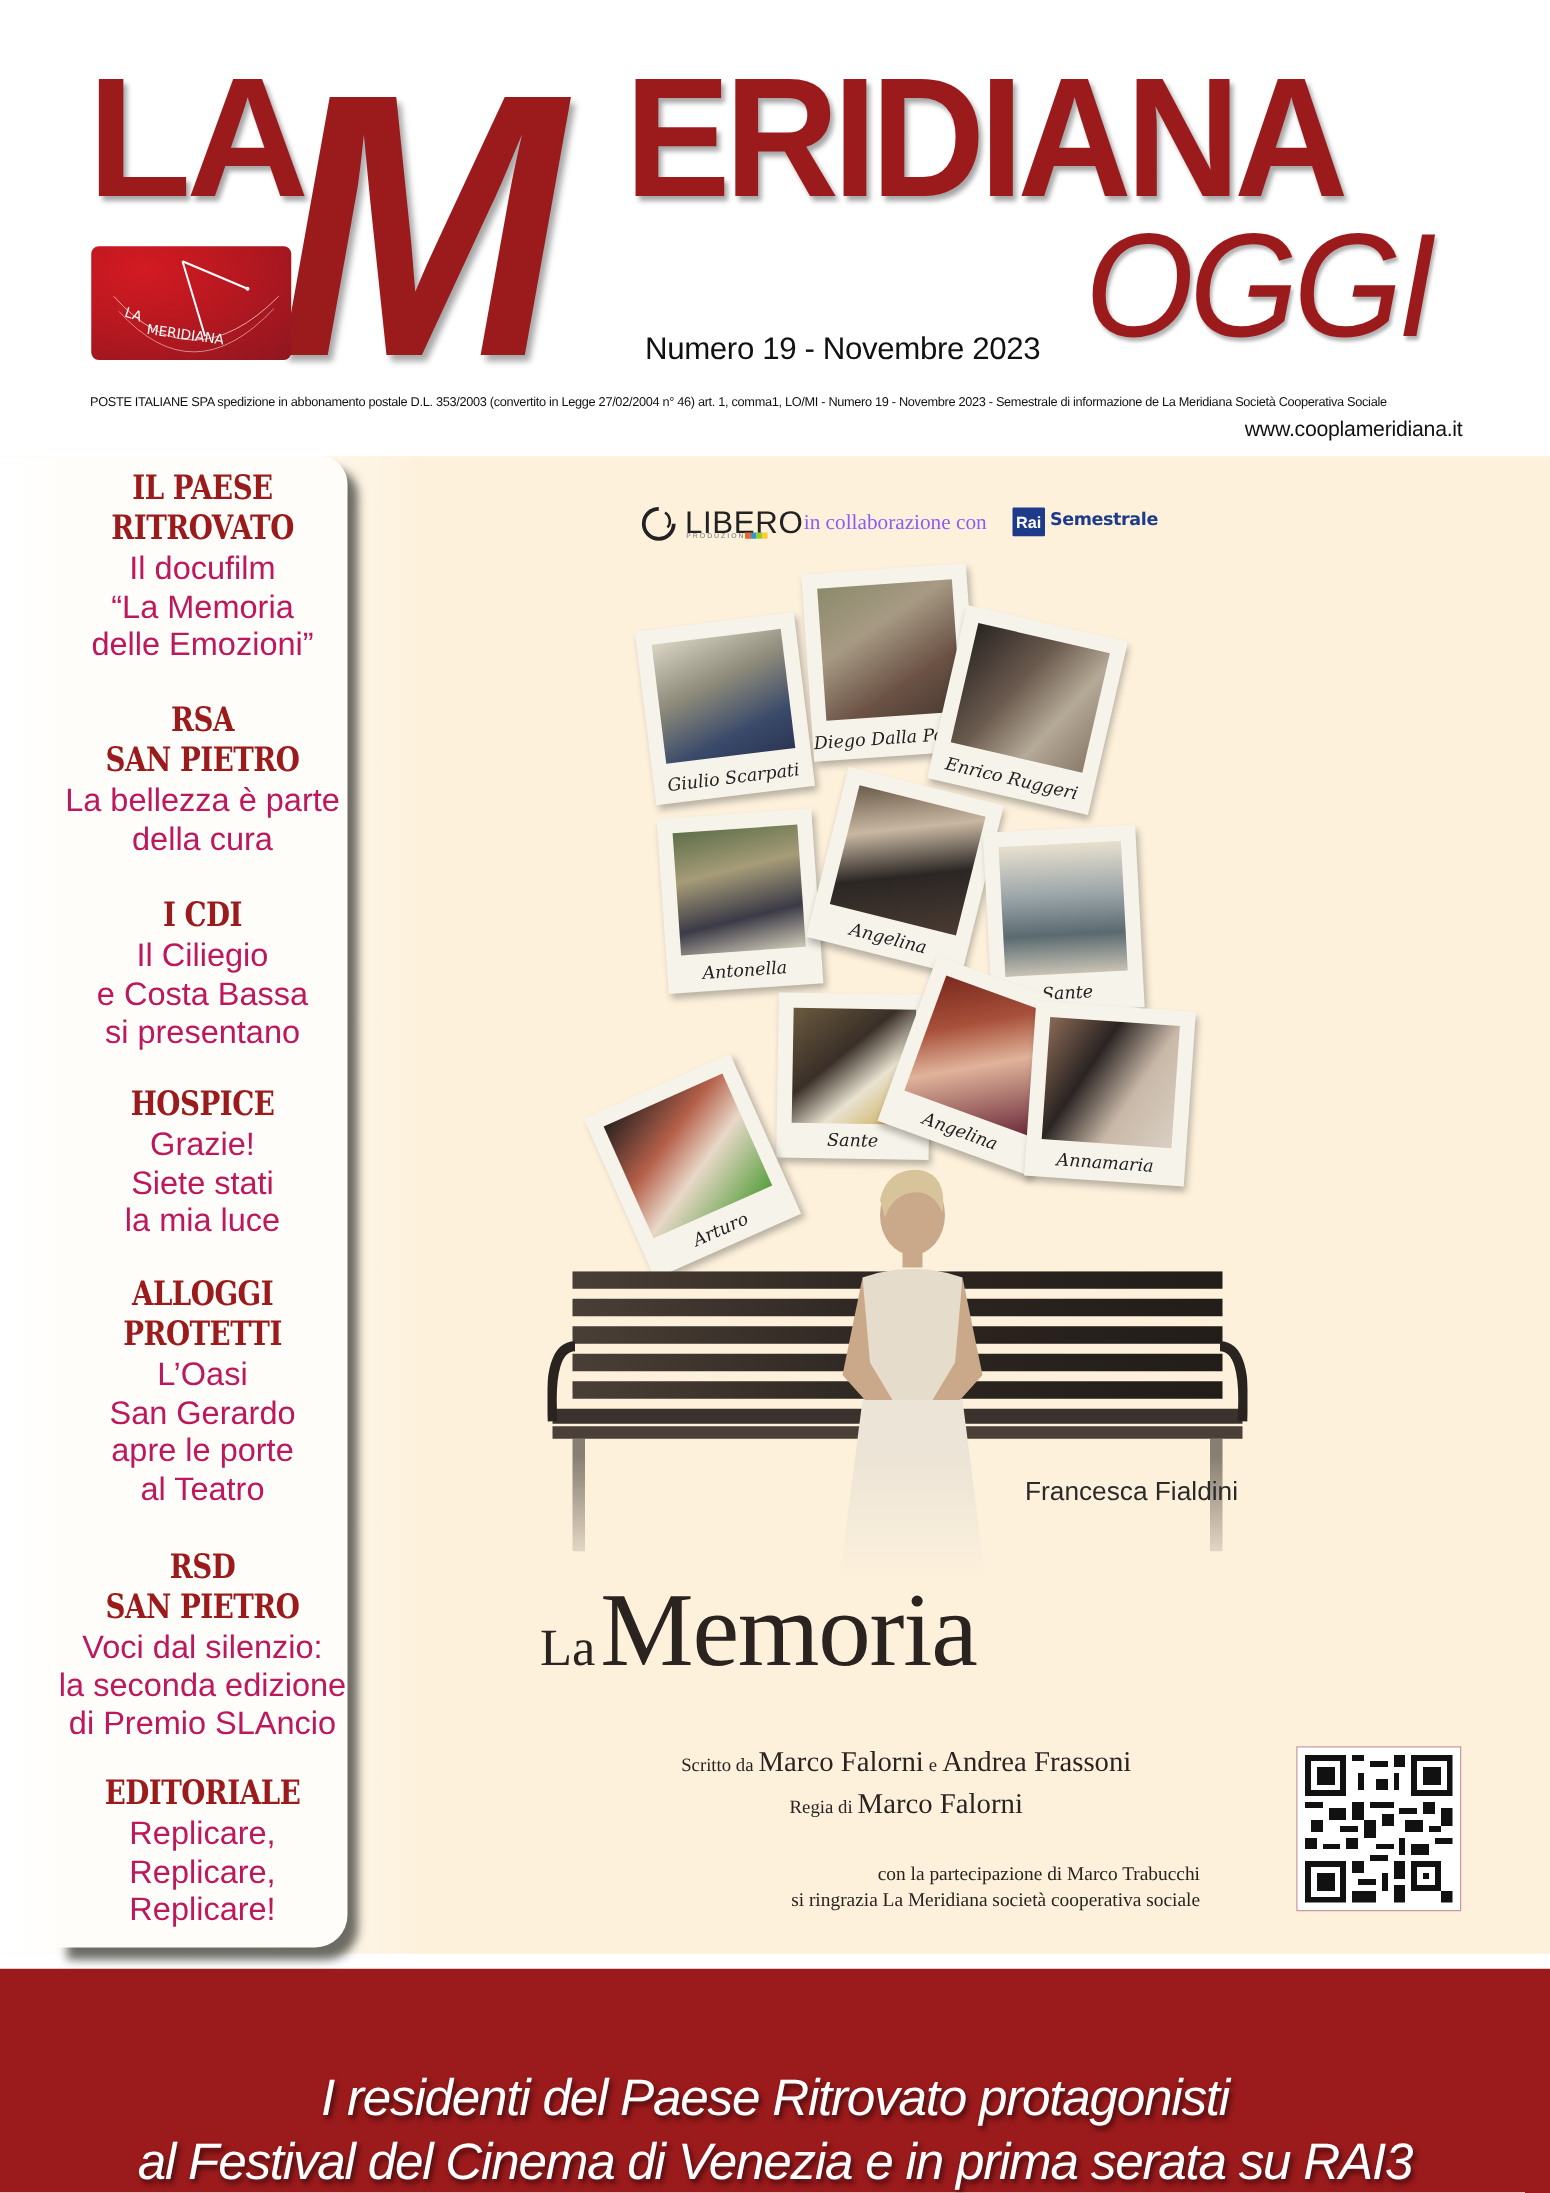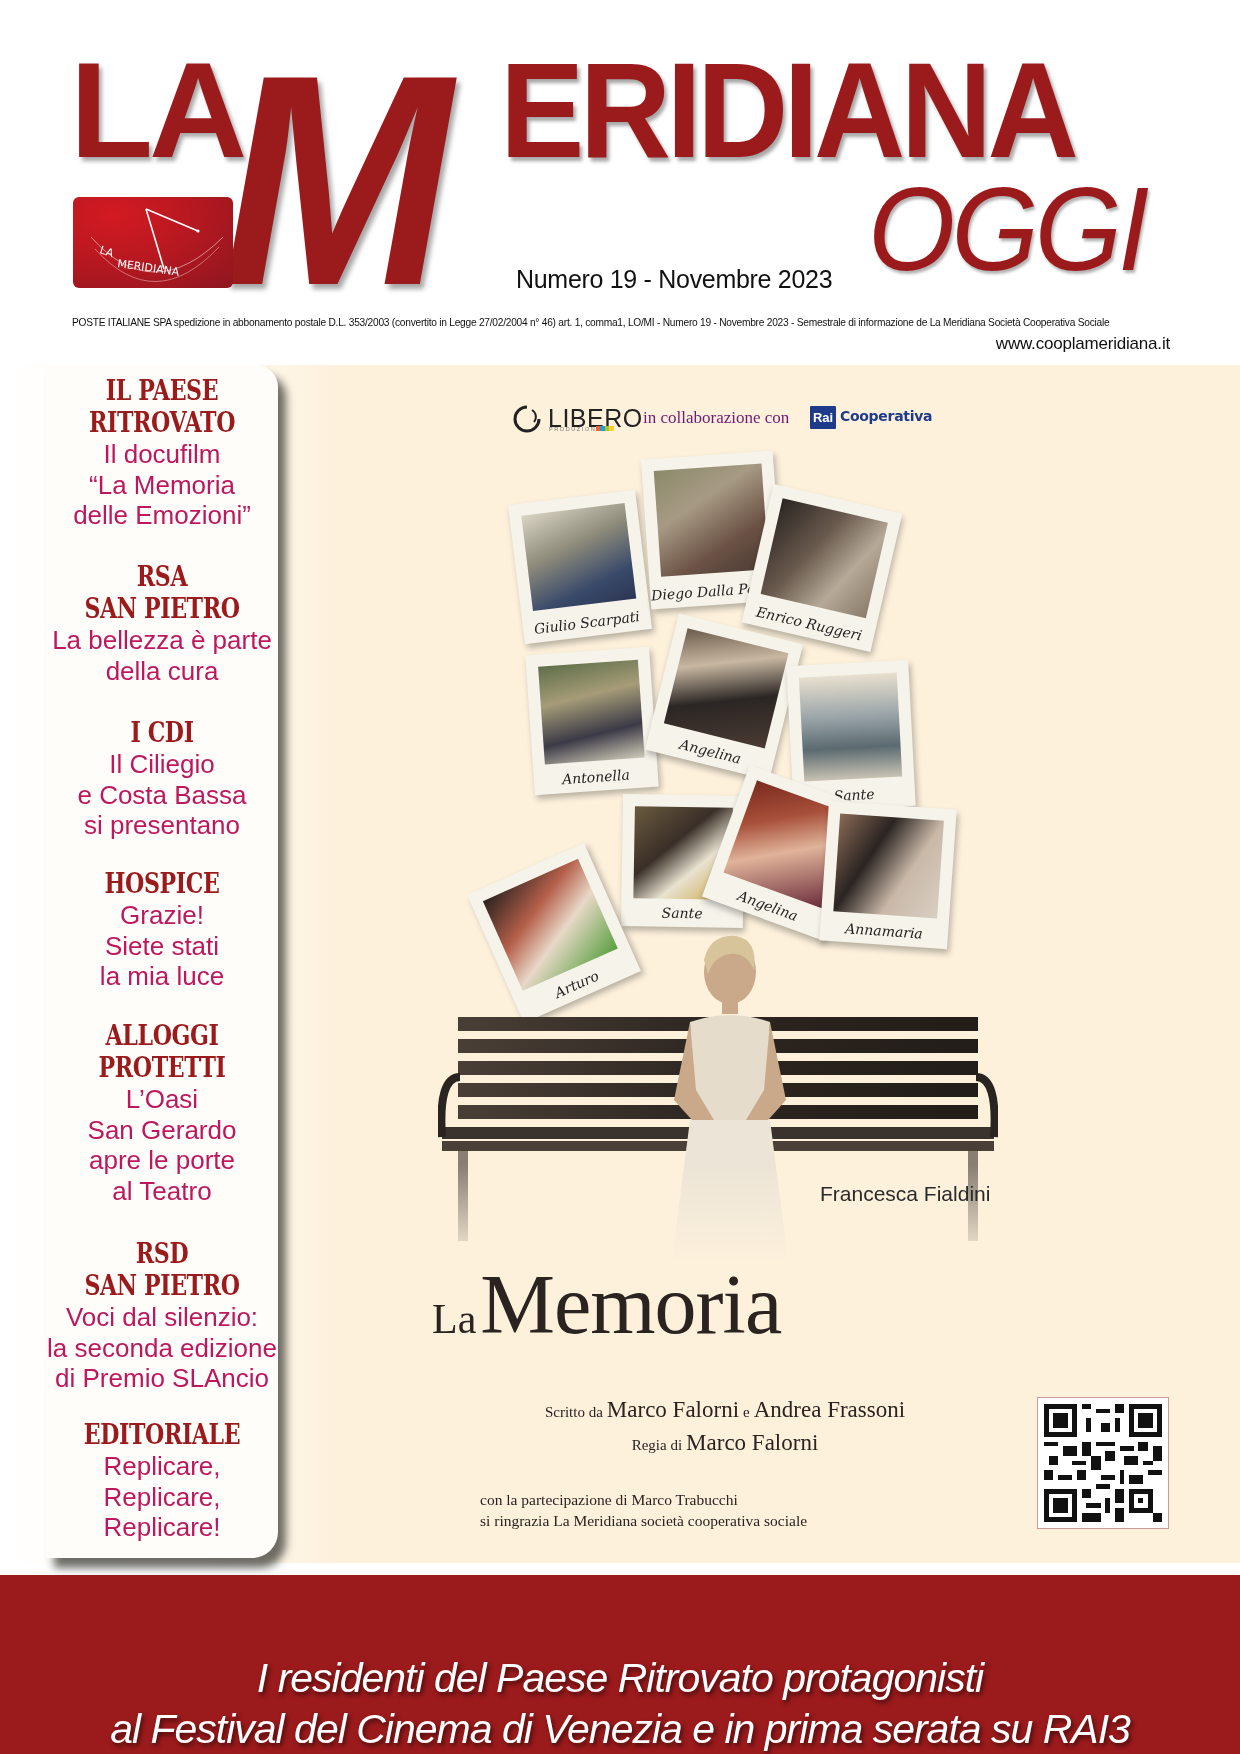--- a/index.html
+++ b/index.html
@@ -29,21 +29,21 @@
   .sb-section { position: absolute; left: 0; width: 232px; text-align: center; }
   .sb-head { font-family: "DejaVu Serif", serif; font-weight: 900; font-size: 27px; line-height: 32px; color: #9b1a1c; letter-spacing: -0.5px; transform: scaleX(0.82); display: block; white-space: nowrap; }
   .sb-body { font-family: "Liberation Sans", sans-serif; font-weight: 400; font-size: 26px; line-height: 30.5px; color: #be185d; display: block; white-space: nowrap; }
 
   
   .partners { position: absolute; left: 510px; top: 37px; height: 34px; width: 460px; }
   .libero-logo { position: absolute; left: 0; top: 2px; width: 115px; height: 30px; }
   .libero-text { position: absolute; left: 38px; top: 0; font-family: "Liberation Sans", sans-serif; font-size: 25px; font-weight: 400; color: #222; letter-spacing: 0.5px; }
   .libero-sub { position: absolute; left: 39px; top: 22px; font-size: 5.5px; letter-spacing: 1.6px; color: #777; }
   .libero-bars { position: absolute; left: 86px; top: 22px; width: 18px; height: 5px; background: linear-gradient(to right, #e63 0 25%, #39c 25% 50%, #9c3 50% 75%, #fc3 75%); }
-  .collab-text { position: absolute; left: 133px; top: 6px; font-family: "Liberation Serif", serif; font-size: 17px; color: #701a75; }
+  .collab-text { position: absolute; left: 133px; top: 6px; font-family: "Liberation Serif", serif; font-size: 17px; color: #8b5cf6; }
   .rai-badge { position: absolute; left: 300px; top: 4px; width: 26px; height: 23px; background: #1e3a8a; color: #fff; font-size: 13px; font-weight: 700; text-align: center; line-height: 23px; border-radius: 1px; }
   .rai-doc { position: absolute; left: 330px; top: 6px; font-family: "DejaVu Sans", sans-serif; font-weight: 700; font-size: 14px; color: #1e3a8a; letter-spacing: -0.3px; }
 
   
   .polaroid { position: absolute; background: #f6f3ea; box-shadow: 2px 4px 6px rgba(0,0,0,0.28); padding: 12px 12px 0 12px; }
   .polaroid .photo { width: 100%; }
   .polaroid .cap { position: absolute; left: 0; right: 0; bottom: 6px; text-align: center; font-family: "DejaVu Serif", serif; font-style: italic; font-size: 14px; color: #222; }
 
   
   .bench { position: absolute; left: 438px; top: 652px; width: 560px; height: 240px; }
@@ -52,21 +52,21 @@
 
   .actress { position: absolute; left: 820px; top: 817px; font-family: Liberation Sans, sans-serif; font-size: 21px; color: #2a2a2a; }
   .title-l1 { position: absolute; left: 432px; top: 843px; font-family: "Liberation Serif", serif; color: #2a2320; white-space: nowrap; margin-top: 48px; }
   .title-l2 { position: absolute; left: 506px; top: 920px; font-family: "Liberation Serif", serif; color: #2a2320; white-space: nowrap; }
   .t-small { font-size: 42px; }
   .t-big { font-size: 84px; letter-spacing: -1px; }
   .credits-1 { position: absolute; left: 490px; top: 1032px; width: 470px; text-align: center; font-family: "Liberation Serif", serif; color: #2a2320; white-space: nowrap; }
   .credits-2 { position: absolute; left: 490px; top: 1065px; width: 470px; text-align: center; font-family: "Liberation Serif", serif; color: #2a2320; white-space: nowrap; }
   .c-small { font-size: 15px; text-align: right; }
   .c-big { font-size: 23px; }
-  .participation { position: absolute; left: 480px; top: 1124px; width: 480px; text-align: left; font-family: "Liberation Serif", serif; font-size: 15.5px; line-height: 21px; color: #2a2320; }
+  .participation { position: absolute; left: 480px; top: 1124px; width: 480px; text-align: right; font-family: "Liberation Serif", serif; font-size: 15.5px; line-height: 21px; color: #2a2320; }
 
   .qr { position: absolute; left: 1037px; top: 1032px; width: 132px; height: 132px; background: #fff; border: 1px solid #c99; padding: 6px; }
 
   
   .banner { position: absolute; left: 0; top: 1575px; width: 1240px; height: 179px; background: #9b1a1c; }
   .banner-text { position: absolute; left: 0; top: 38px; width: 1240px; text-align: center; font-family: "Liberation Sans", sans-serif; font-style: italic; font-size: 41px; line-height: 51px; color: #fff; letter-spacing: -1px; text-shadow: 2px 3px 4px rgba(0,0,0,0.55); margin-top: 40px; }
   .banner-text span { display: block; }
 </style>
 </head>
 <body>
@@ -151,21 +151,21 @@
       <svg width="34" height="30" viewBox="0 0 34 30">
         <path d="M17 3 A12 12 0 1 0 29 15" fill="none" stroke="#222" stroke-width="3"></path>
         <path d="M22 6 A8 8 0 0 1 24 18" fill="none" stroke="#222" stroke-width="2"></path>
       </svg>
       <span class="libero-text">LIBERO</span>
       <span class="libero-sub">PRODUZIONI</span>
       <span class="libero-bars"></span>
     </div>
     <span class="collab-text">in collaborazione con</span>
     <span class="rai-badge">Rai</span>
-    <span class="rai-doc">Cooperativa</span>
+    <span class="rai-doc">Semestrale</span>
   </div>
 
   <div class="polaroid" style="left:516px;top:132px;width:128px;height:140px;transform:rotate(-7deg)">
     <div class="photo" style="height:96px;background:linear-gradient(160deg,#d9d4c4 0%,#8d8a7a 40%,#3a4a6a 75%,#2c3653 100%)"></div>
     <span class="cap">Giulio Scarpati</span>
   </div>
   <div class="polaroid" style="left:646px;top:90px;width:132px;height:150px;transform:rotate(-4deg)">
     <div class="photo" style="height:106px;background:linear-gradient(150deg,#8b8a6a 0%,#a79a84 35%,#6b5245 70%,#4a3a32 100%)"></div>
     <span class="cap">Diego Dalla Palma</span>
   </div>

